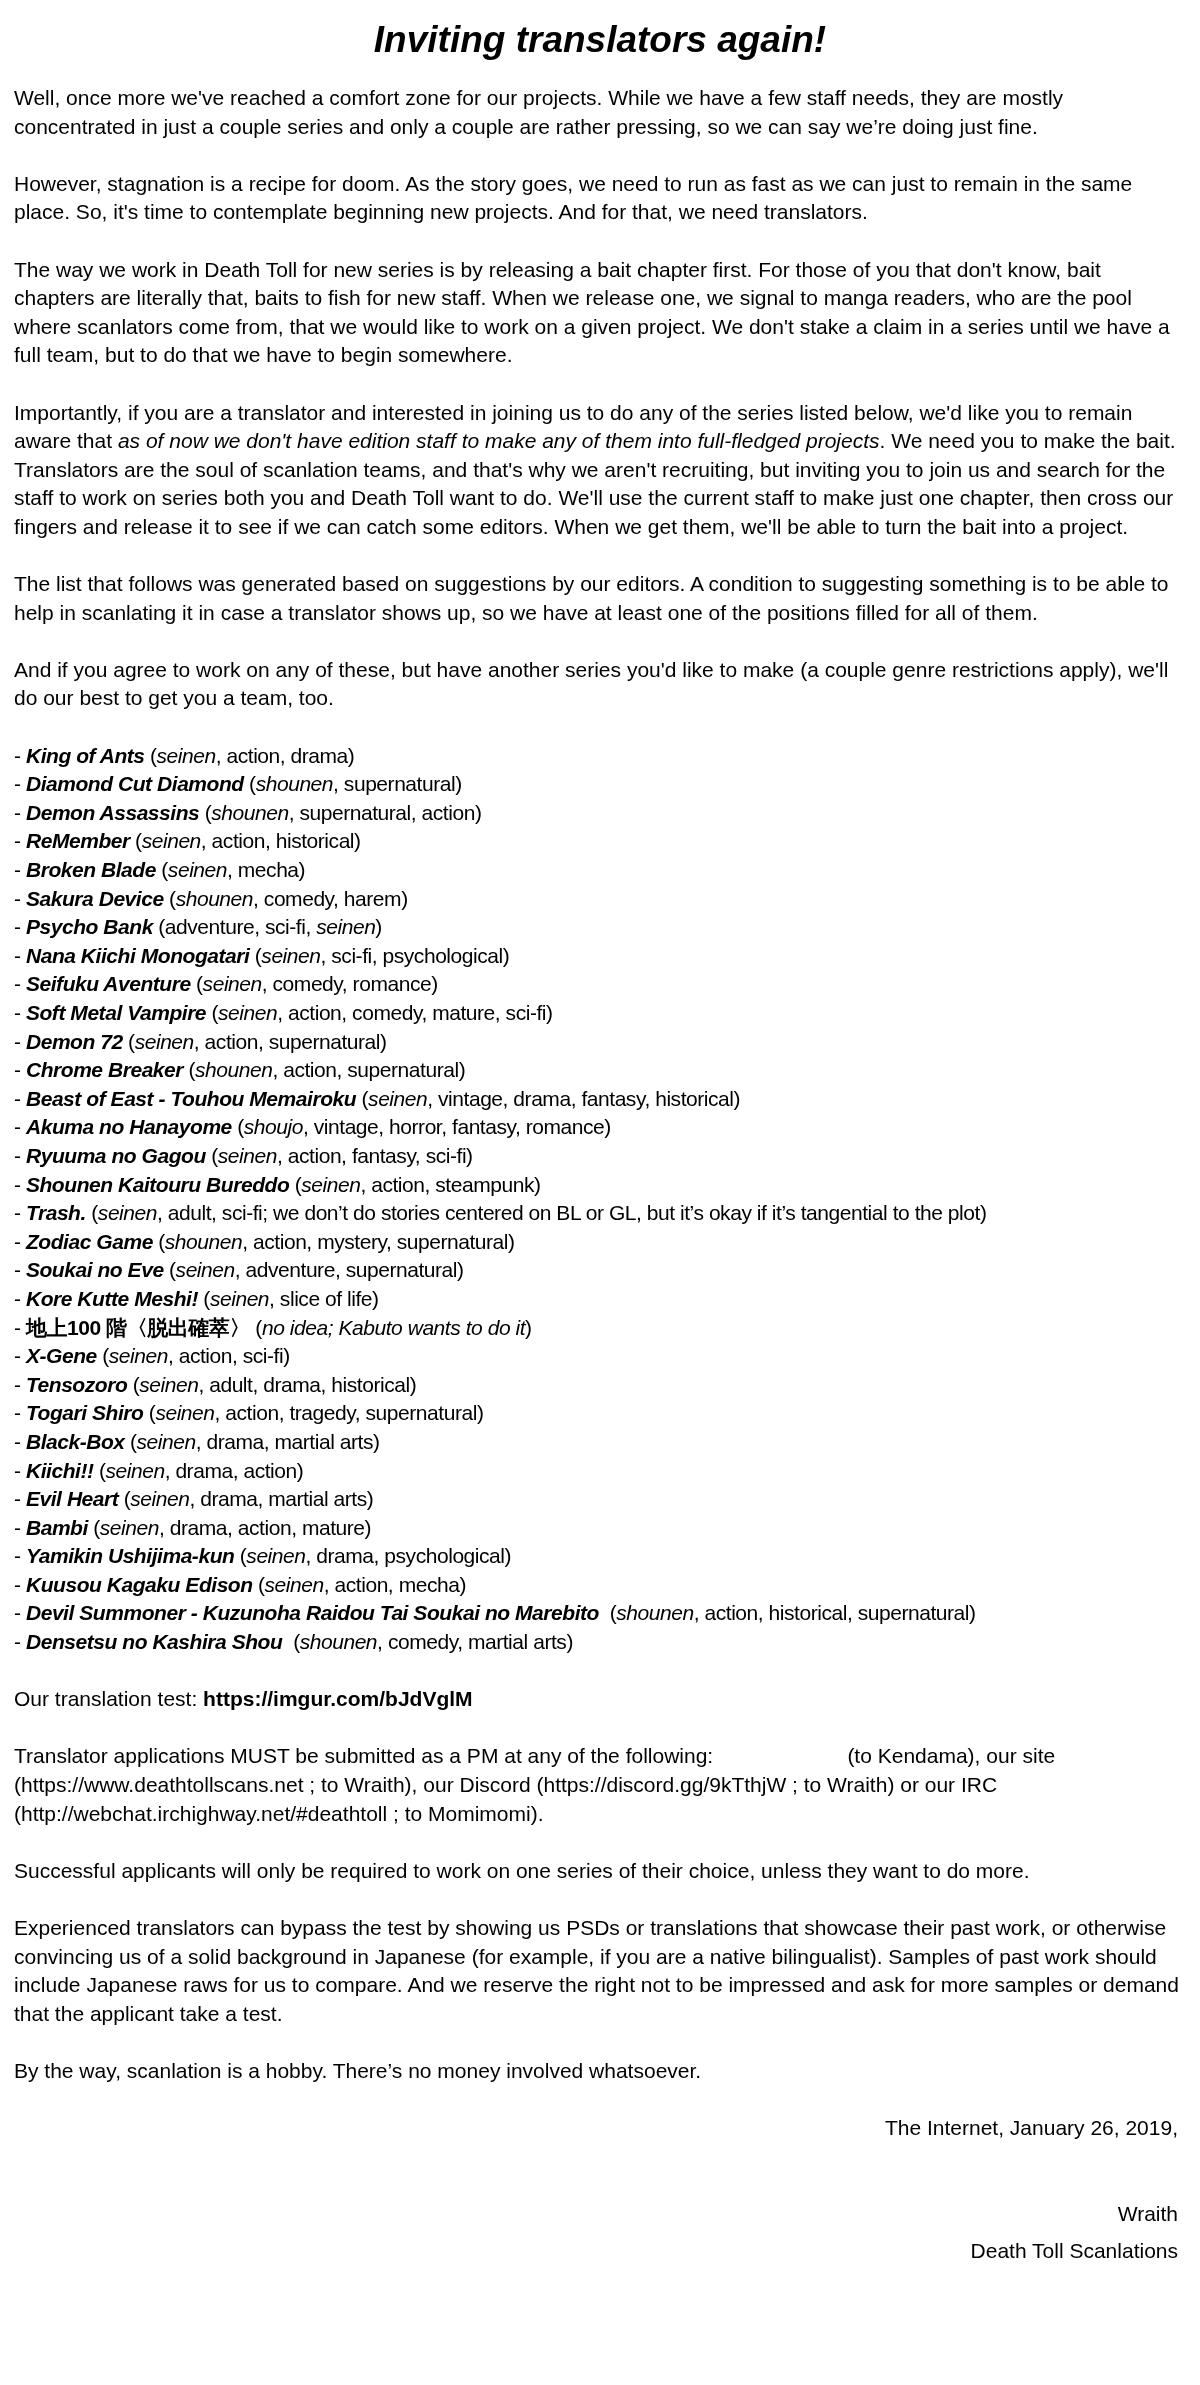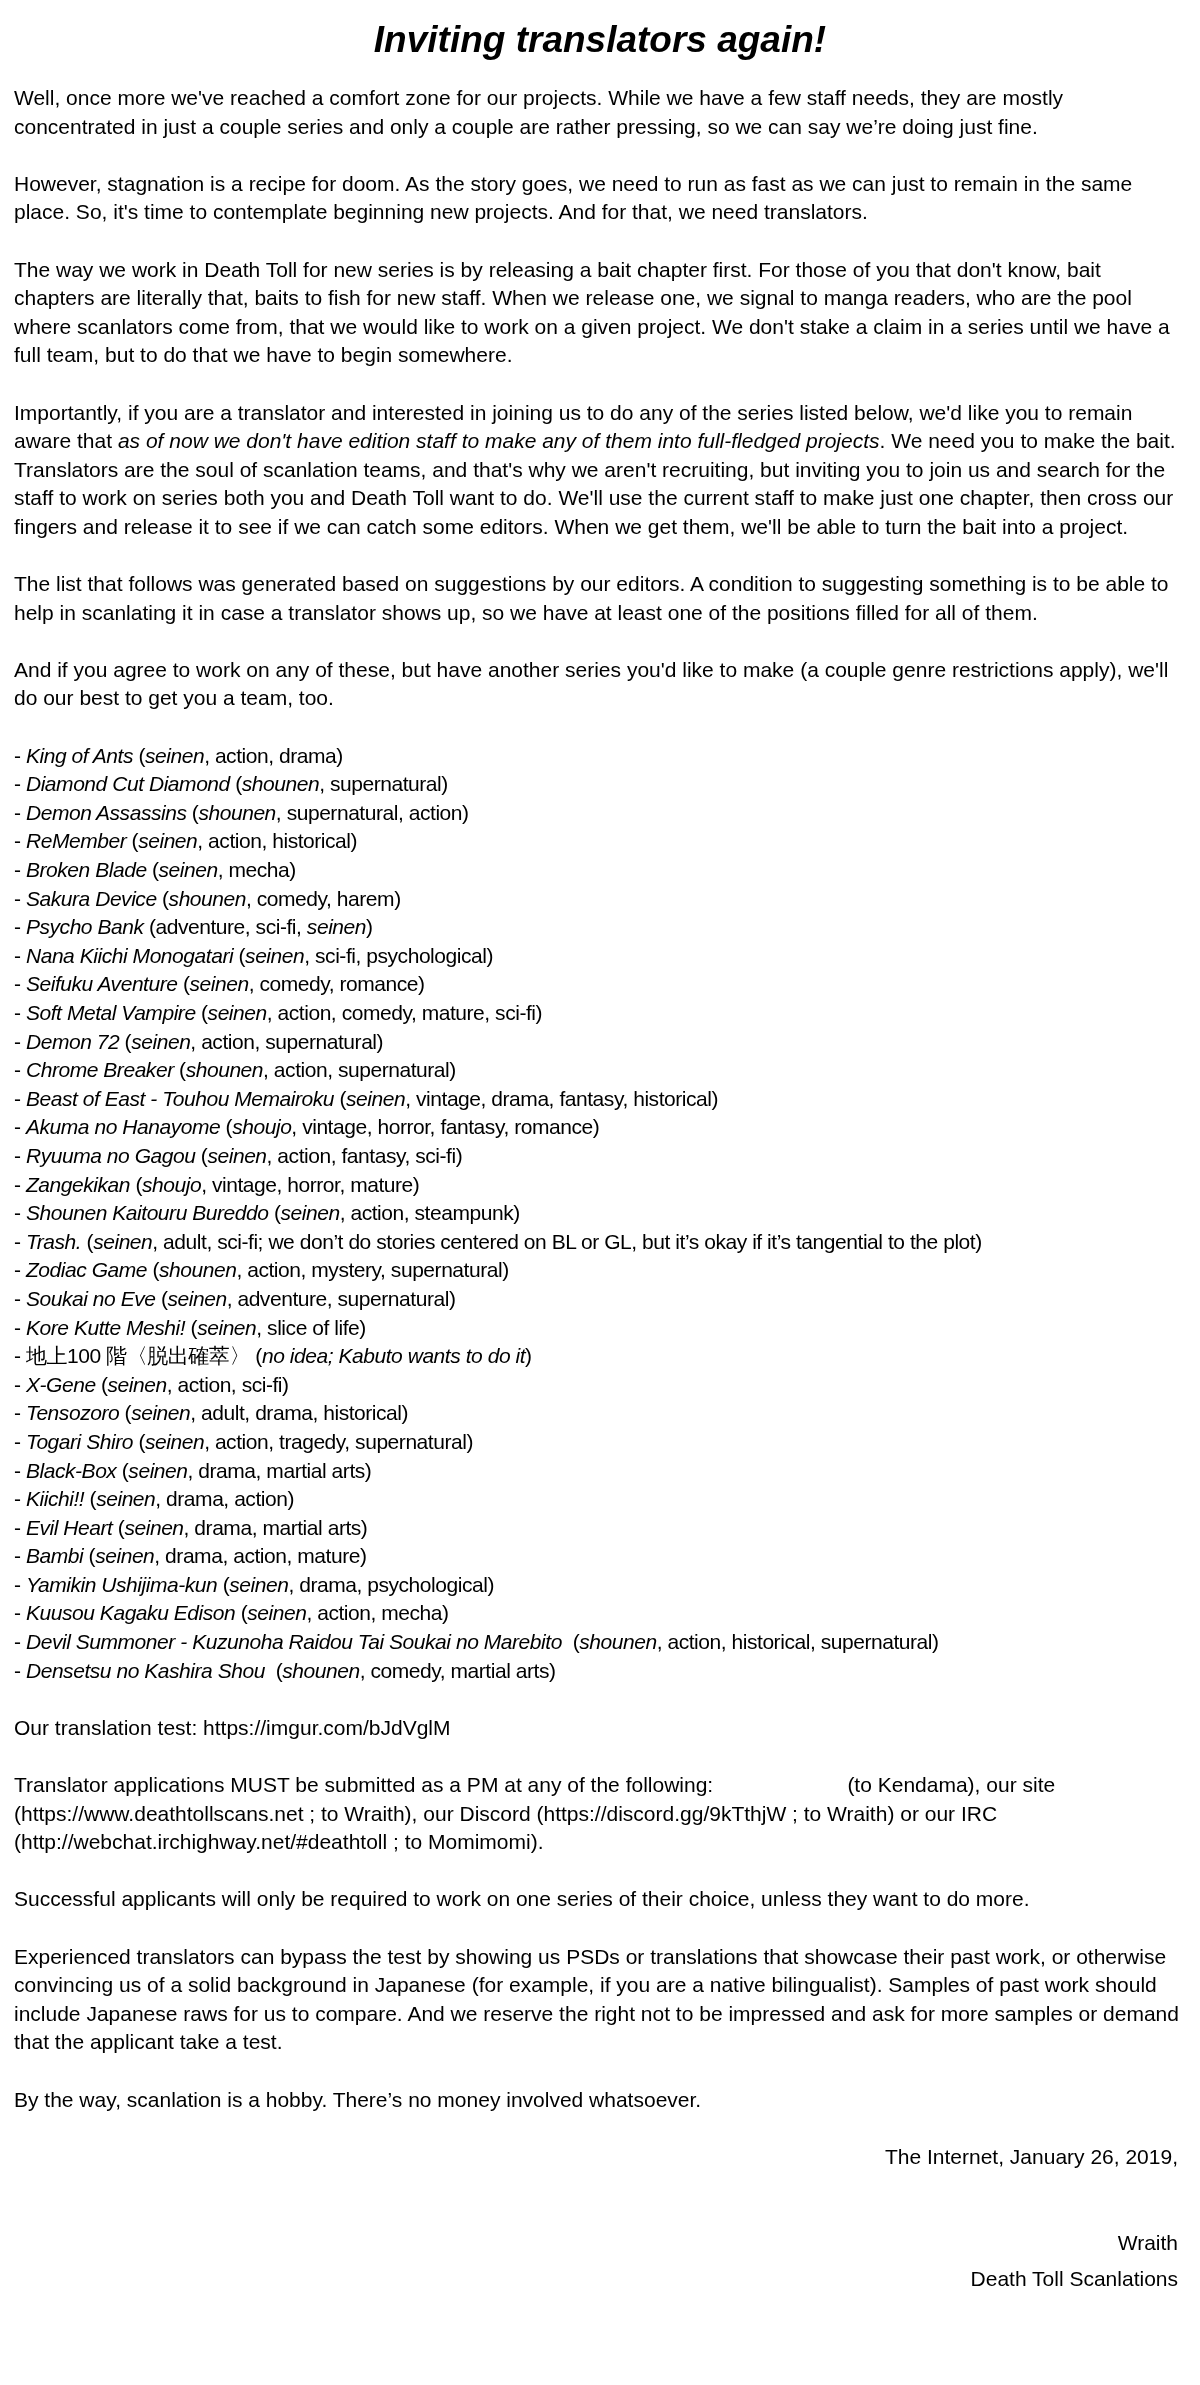--- a/index.html
+++ b/index.html
@@ -20,21 +20,21 @@
     text-align: center;
     font-size: 37px;
     line-height: 40px;
     font-weight: 700;
     font-style: italic;
     margin: 4px 0 24px 0;
   }
   p { margin: 0 0 28.6px 0; }
   #series { margin: 0 0 28.6px 0; }
   .series-item { white-space: nowrap; letter-spacing: -0.45px; }
-  .b { font-weight: 400; }
+  .b { font-weight: 700; }
   .i { font-style: italic; }
   .signature { margin-top: 28.6px; text-align: right; }
   .signature p { margin: 8px; }
   .signature .place-date { margin-bottom: 57.2px; }
 </style>
 </head>
 <body>
 
 <main>
   <h1 class="title">Inviting translators again!</h1>
@@ -57,21 +57,20 @@
       <div class="series-item"><span>- </span><span class="b i">Sakura Device</span><span> (</span><span class="i">shounen</span><span>, comedy, harem</span><span>)</span></div>
       <div class="series-item"><span>- </span><span class="b i">Psycho Bank</span><span> (</span><span>adventure, sci-fi, </span><span class="i">seinen</span><span>)</span></div>
       <div class="series-item"><span>- </span><span class="b i">Nana Kiichi Monogatari</span><span> (</span><span class="i">seinen</span><span>, sci-fi, psychological</span><span>)</span></div>
       <div class="series-item"><span>- </span><span class="b i">Seifuku Aventure</span><span> (</span><span class="i">seinen</span><span>, comedy, romance</span><span>)</span></div>
       <div class="series-item"><span>- </span><span class="b i">Soft Metal Vampire</span><span> (</span><span class="i">seinen</span><span>, action, comedy, mature, sci-fi</span><span>)</span></div>
       <div class="series-item"><span>- </span><span class="b i">Demon 72</span><span> (</span><span class="i">seinen</span><span>, action, supernatural</span><span>)</span></div>
       <div class="series-item"><span>- </span><span class="b i">Chrome Breaker</span><span> (</span><span class="i">shounen</span><span>, action, supernatural</span><span>)</span></div>
       <div class="series-item"><span>- </span><span class="b i">Beast of East - Touhou Memairoku</span><span> (</span><span class="i">seinen</span><span>, vintage, drama, fantasy, historical</span><span>)</span></div>
       <div class="series-item"><span>- </span><span class="b i">Akuma no Hanayome</span><span> (</span><span class="i">shoujo</span><span>, vintage, horror, fantasy, romance</span><span>)</span></div>
       <div class="series-item"><span>- </span><span class="b i">Ryuuma no Gagou</span><span> (</span><span class="i">seinen</span><span>, action, fantasy, sci-fi</span><span>)</span></div>
-      <div class="series-item"><span>- </span><span class="b i">Zangekikan</span><span> (</span><span class="i">shoujo</span><span>, vintage, horror, mature</span><span>)</span></div>
       <div class="series-item"><span>- </span><span class="b i">Shounen Kaitouru Bureddo</span><span> (</span><span class="i">seinen</span><span>, action, steampunk</span><span>)</span></div>
       <div class="series-item"><span>- </span><span class="b i">Trash.</span><span> (</span><span class="i">seinen</span><span>, adult, sci-fi; we don’t do stories centered on BL or GL, but it’s okay if it’s tangential to the plot</span><span>)</span></div>
       <div class="series-item"><span>- </span><span class="b i">Zodiac Game</span><span> (</span><span class="i">shounen</span><span>, action, mystery, supernatural</span><span>)</span></div>
       <div class="series-item"><span>- </span><span class="b i">Soukai no Eve</span><span> (</span><span class="i">seinen</span><span>, adventure, supernatural</span><span>)</span></div>
       <div class="series-item"><span>- </span><span class="b i">Kore Kutte Meshi!</span><span> (</span><span class="i">seinen</span><span>, slice of life</span><span>)</span></div>
       <div class="series-item"><span>- </span><span class="b">地上100 階〈脱出確萃〉</span><span> (</span><span class="i">no idea; Kabuto wants to do it</span><span>)</span></div>
       <div class="series-item"><span>- </span><span class="b i">X-Gene</span><span> (</span><span class="i">seinen</span><span>, action, sci-fi</span><span>)</span></div>
       <div class="series-item"><span>- </span><span class="b i">Tensozoro</span><span> (</span><span class="i">seinen</span><span>, adult, drama, historical</span><span>)</span></div>
       <div class="series-item"><span>- </span><span class="b i">Togari Shiro</span><span> (</span><span class="i">seinen</span><span>, action, tragedy, supernatural</span><span>)</span></div>
       <div class="series-item"><span>- </span><span class="b i">Black-Box</span><span> (</span><span class="i">seinen</span><span>, drama, martial arts</span><span>)</span></div>

